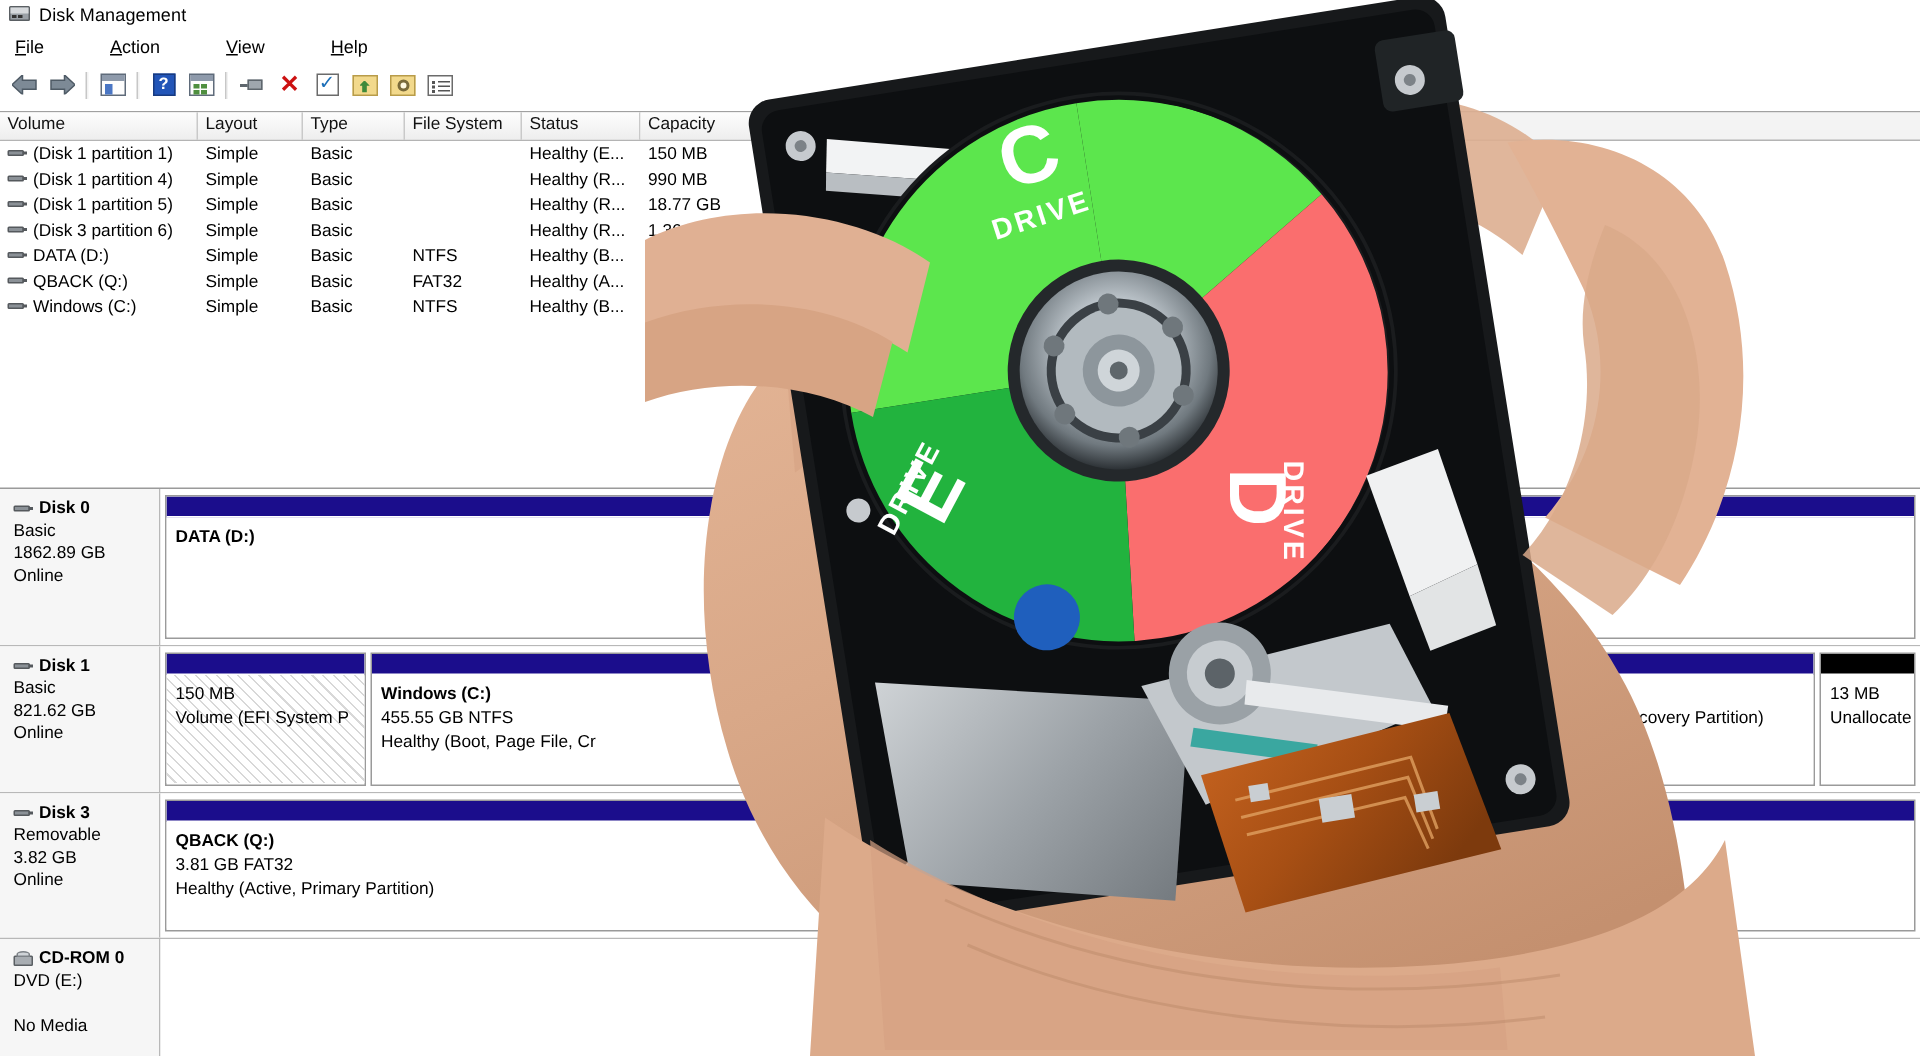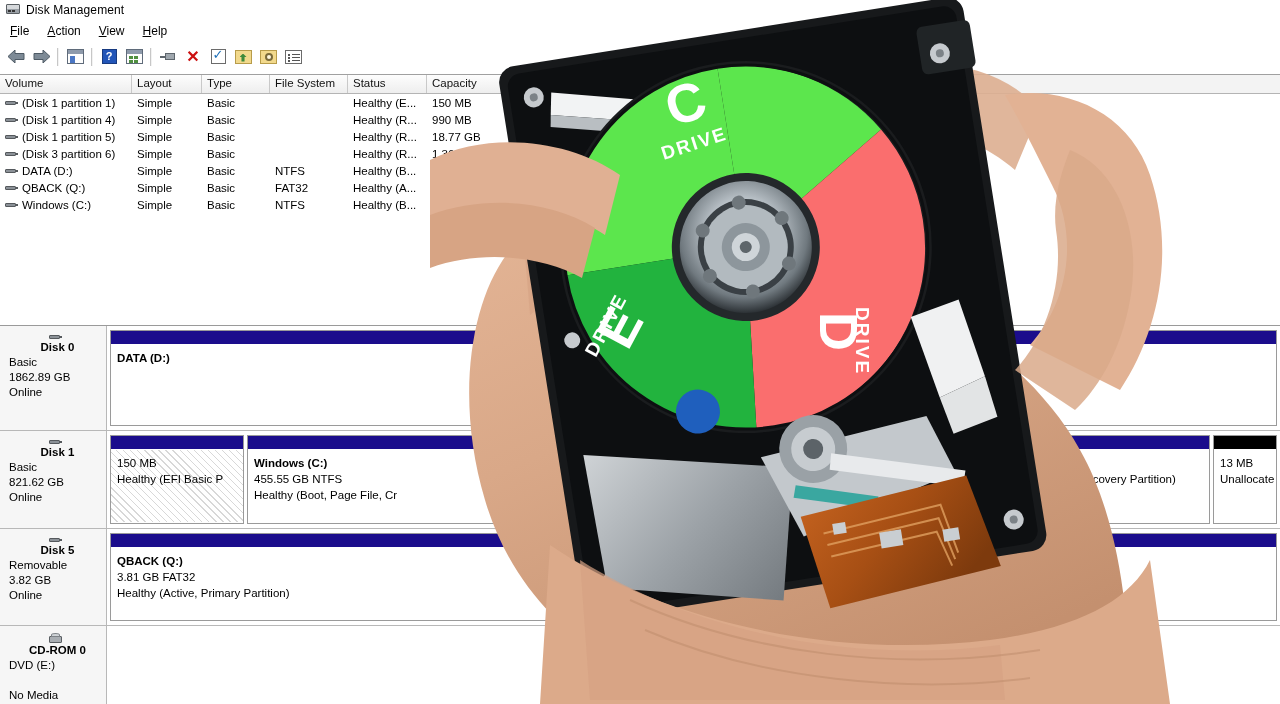--- a/index.html
+++ b/index.html
@@ -72,20 +72,21 @@
 
   
   .menubar {
     position: absolute;
     left: 0; top: 21px;
     width: 1082px; height: 20px;
     background: #ffffff;
     display: flex;
     align-items: center;
     padding-left: 8px;
+    gap: 26px;
   }
   .menu-item {
     font-size: 12px;
     color: #000;
     padding: 1px 9px 1px 2px;
     margin-right: 7px;
     cursor: default;
     white-space: nowrap;
   }
   .menu-item u { text-decoration: underline; }
@@ -332,21 +333,20 @@
     background: #f6f6f6;
     padding: 7px 0 0 9px;
     position: relative;
   }
   .disk-title {
     font-weight: bold;
     font-size: 11.5px;
     display: flex;
     align-items: center;
     margin-bottom: 2px;
-    flex-direction: column;
   }
   .disk-title .dico {
     display: inline-block;
     width: 13px; height: 8px;
     margin-right: 4px;
     position: relative;
   }
   .disk-title .dico i {
     position: absolute;
     left: 0; top: 2px;
@@ -660,21 +660,21 @@
             <div>Basic</div>
             <div>821.62 GB</div>
             <div>Online</div>
           </div>
         </div>
         <div class="disk-track">
           <div class="part" style="flex: 0 0 134px; width: 134px;">
             <div class="capbar"></div>
             <div class="pbody hatched">
               <div>150 MB</div>
-              <div>Healthy (EFI Basic P</div>
+              <div>Volume (EFI System P</div>
             </div>
           </div>
           <div class="part" style="flex: 1 1 auto;">
             <div class="capbar"></div>
             <div class="pbody">
               <div class="pname">Windows  (C:)</div>
               <div>455.55 GB NTFS</div>
               <div>Healthy (Boot, Page File, Cr</div>
             </div>
           </div>
@@ -693,21 +693,21 @@
             </div>
           </div>
         </div>
       </div>
       <div class="disk-row" style="height: 97px;">
         <div class="disk-info">
           <div class="disk-title">
             <span class="dico">
               <i></i>
             </span>
-            <span>Disk 5</span>
+            <span>Disk 3</span>
           </div>
           <div class="disk-meta">
             <div>Removable</div>
             <div>3.82 GB</div>
             <div>Online</div>
           </div>
         </div>
         <div class="disk-track">
           <div class="part" style="flex: 1 1 auto;">
             <div class="capbar"></div>

